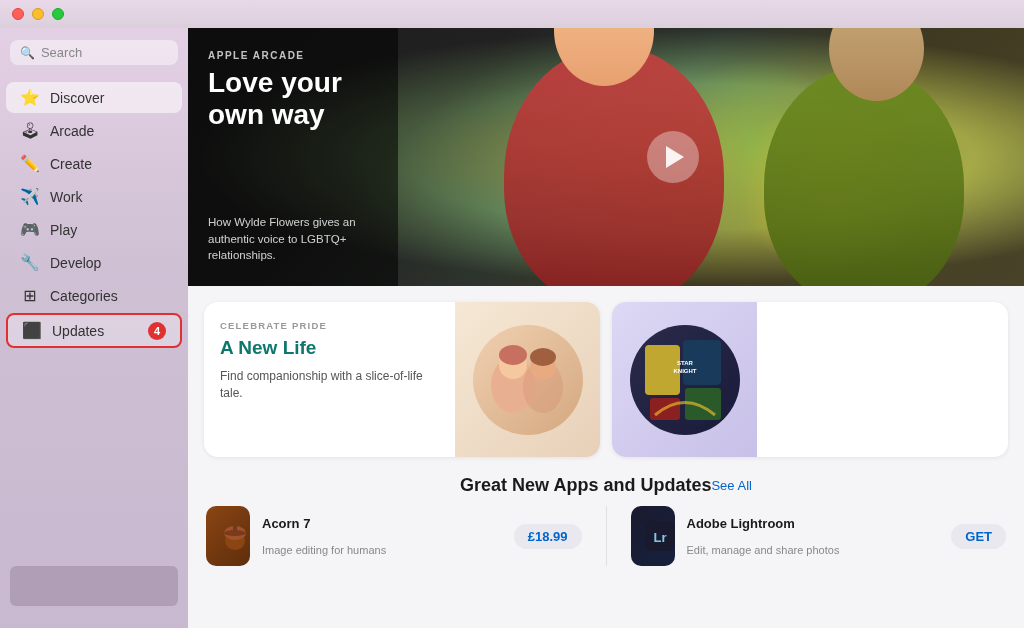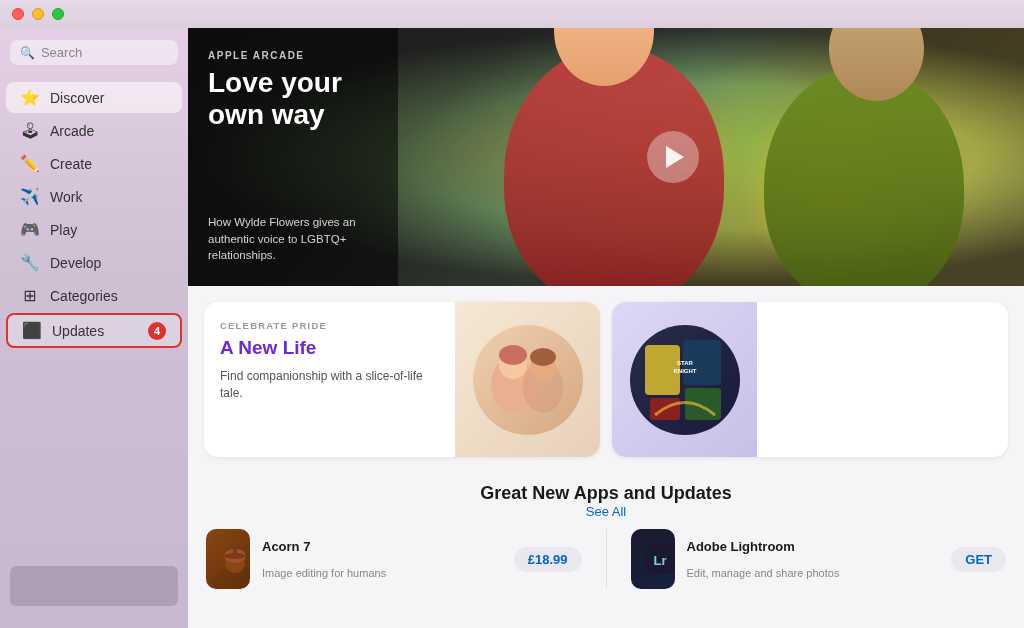--- a/index.html
+++ b/index.html
@@ -294,21 +294,21 @@
       font-weight: 700;
       letter-spacing: 1.2px;
       color: #999;
       text-transform: uppercase;
       margin-bottom: 6px;
     }
 
     .card-title {
       font-size: 19px;
       font-weight: 700;
-      color: #6d28d9;
+      color: #0f766e;
       line-height: 1.2;
       margin-bottom: 8px;
     }
 
     .card-description {
       font-size: 12px;
       color: #555;
       line-height: 1.45;
     }
 
@@ -353,22 +353,21 @@
       justify-content: center;
       overflow: hidden;
       position: relative;
     }
 
     
     .section-header {
       display: flex;
       align-items: center;
       justify-content: center;
-      padding: 26px 18px 10px 18px;
-      flex-direction: column;
+      padding: 18px 18px 10px 18px;
     }
 
     .section-title {
       font-size: 18px;
       font-weight: 700;
       color: #1a1a1a;
     }
 
     .see-all-link {
       font-size: 13px;

